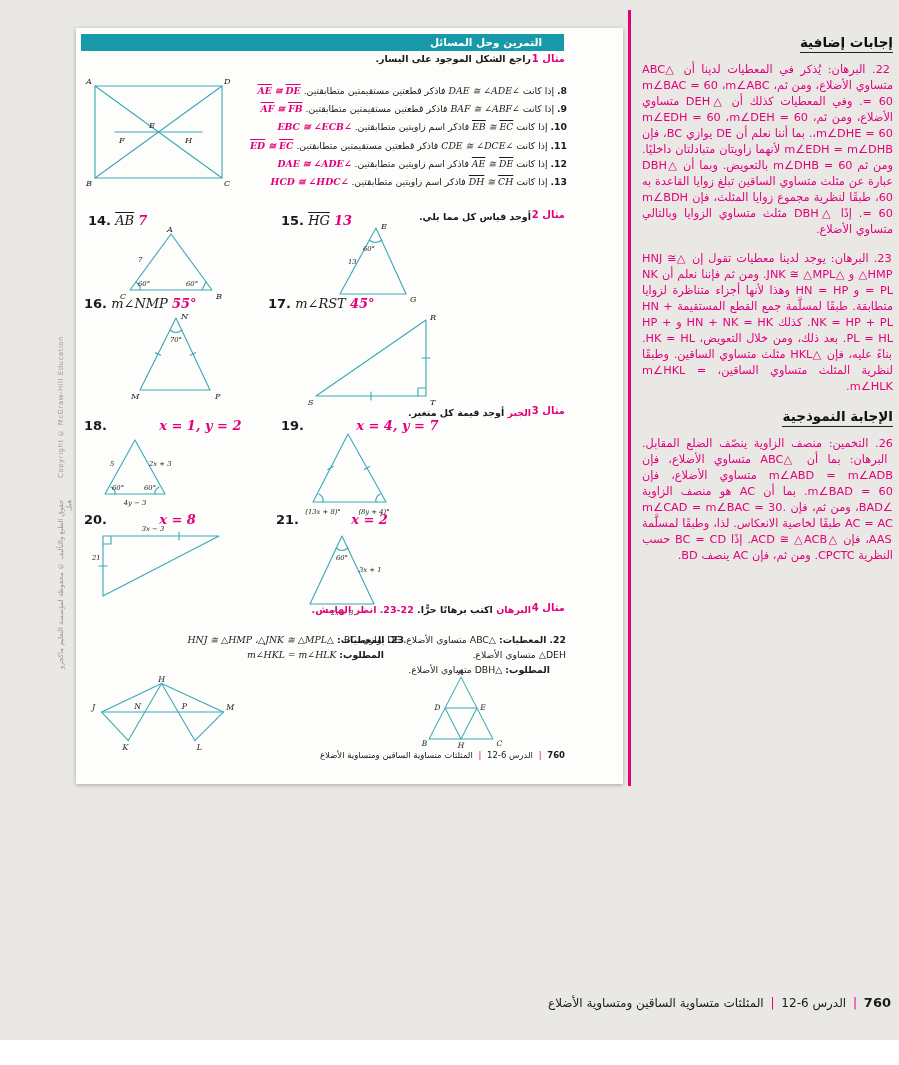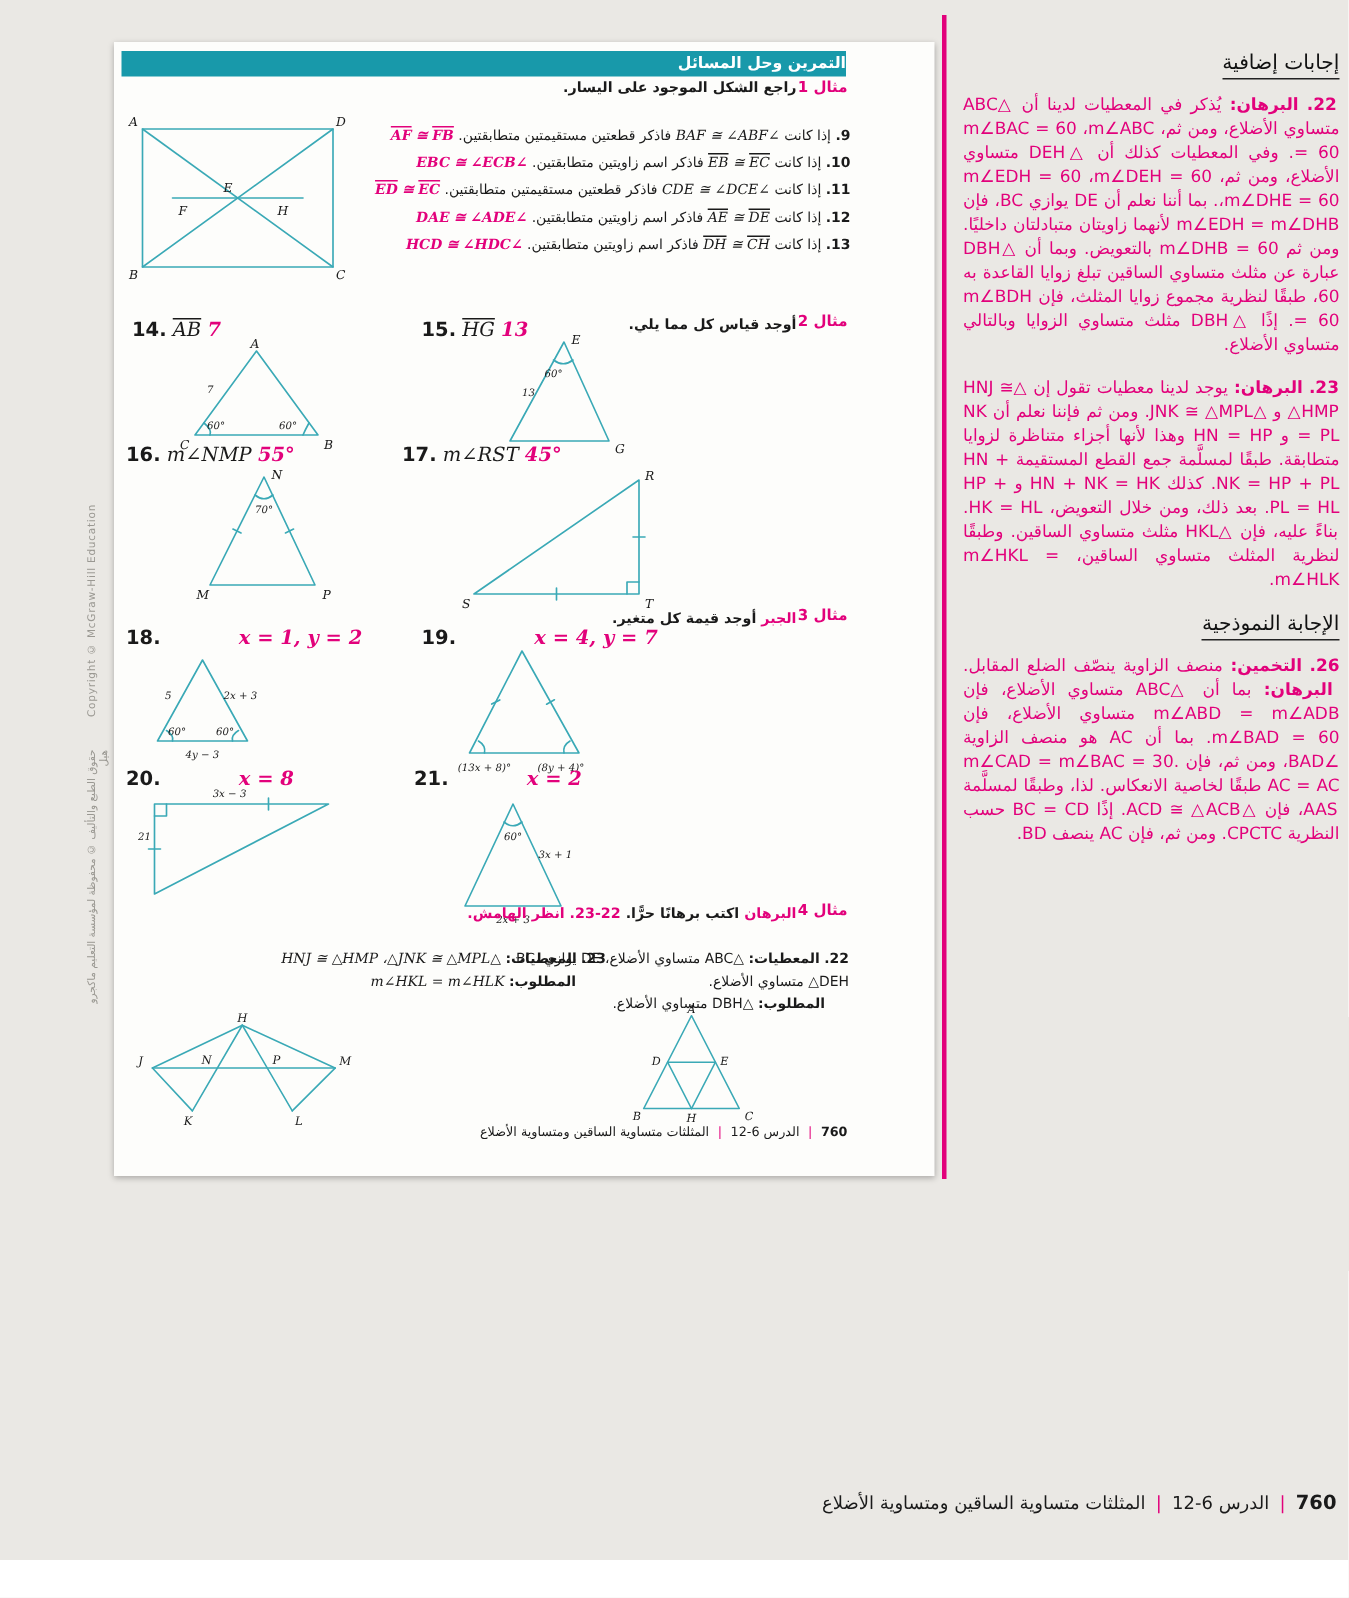--- a/index.html
+++ b/index.html
@@ -1,20 +1,20 @@
 <!DOCTYPE html>
 <html><head>
 <meta charset="utf-8">
 <style>
   *{box-sizing:border-box}
   body{margin:0;background:#ffffff}
   .canvas{position:relative;width:899px;height:1065px;background:#ffffff;font-family:"DejaVu Sans",sans-serif;color:#1a1a1a;overflow:hidden}
   .gray{position:absolute;left:0;top:0;width:899px;height:1040px;background:#eae8e4}
   .page{position:absolute;left:76px;top:28px;width:547px;height:756px;background:#fdfdfb;box-shadow:0 1px 4px rgba(0,0,0,.28)}
-  .hbar{position:absolute;left:5px;top:6px;width:483px;height:17px;background:#1899aa;color:#fff;direction:rtl;text-align:right;font-size:10.5px;font-weight:bold;line-height:17px;padding:0 0}
+  .hbar{position:absolute;left:5px;top:6px;width:483px;height:17px;background:#1899aa;color:#fff;direction:rtl;text-align:right;font-size:10.5px;font-weight:bold;line-height:17px;padding:0 22px}
   .exlab{position:absolute;right:58px;color:#e2017b;font-weight:bold;font-size:10px;direction:rtl;white-space:nowrap}
   .intro{position:absolute;direction:rtl;font-size:9.5px;font-weight:bold;white-space:nowrap}
   .ex-list{position:absolute;left:158px;top:54px;width:333px;direction:rtl}
   .ex-row{font-size:9.3px;line-height:18.2px;white-space:nowrap}
   .enum{font-weight:bold}
   .math{font-family:"DejaVu Serif",serif;font-style:italic}
   .pink{color:#e2017b}
   .b{font-weight:bold}
   .ov{text-decoration:overline}
   .mp-head{position:absolute;font-size:13px;white-space:nowrap}
@@ -22,24 +22,24 @@
   .fig{position:absolute}
   .fig .ln{stroke:#3aa9b6;stroke-width:1.1;fill:none;stroke-linejoin:round;stroke-linecap:round}
   .fig text{font-family:"DejaVu Serif",serif;font-style:italic;fill:#1a1a1a}
   .fig text.pt{font-size:8.2px}
   .fig text.m{font-size:6.8px}
   .proof{position:absolute;direction:rtl;font-size:9.3px;line-height:15px;}
   .pfoot{position:absolute;top:722px;right:58px;direction:rtl;font-size:8.5px;white-space:nowrap}
   .fsep{color:#e2017b;padding:0 3px}
   .rule{position:absolute;left:628px;top:10px;width:2.5px;height:776px;background:#e2017b}
   .sidebar{position:absolute;left:642px;top:34px;width:251px;direction:rtl;color:#e2017b;font-size:11.3px;line-height:16px;text-align:justify}
-  .sb-h{color:#111;font-weight:normal;font-size:13.5px;margin:0 0 9px}
+  .sb-h{color:#111;font-weight:bold;font-size:13.5px;margin:0 0 9px}
   .sb-h .u{display:inline-block;border-bottom:1.5px solid #222;padding-bottom:2px}
   .sb-p{margin-bottom:13px}
-  .sb-n,.sb-l{font-weight:bold}
+  .sb-n,.sb-l{font-weight:normal}
   .vert{position:absolute;writing-mode:vertical-rl;transform:rotate(180deg);font-size:7px;color:#9a9892;letter-spacing:.5px}
   .bfoot{position:absolute;top:995px;right:8px;direction:rtl;font-size:12px;white-space:nowrap}
   .bfoot .pg{font-weight:bold;font-size:13px}
 </style>
 </head>
 <body>
 
 <div class="canvas">
   <div class="gray">
 
@@ -66,20 +66,31 @@
         <text class="pt" x="1" y="12">A</text>
         <text class="pt" x="139" y="12">D</text>
         <text class="pt" x="1" y="114">B</text>
         <text class="pt" x="139" y="114">C</text>
         <text class="pt" x="64" y="56">E</text>
         <text class="pt" x="34" y="71">F</text>
         <text class="pt" x="100" y="71">H</text>
       </svg>
 
       <div class="ex-list">
+        <div class="ex-row">
+          <span class="enum">8.</span>
+          <span>إذا كانت</span>
+          <span class="math">∠DAE</span>
+          <span class="math">≅</span>
+          <span class="math">∠ADE</span>
+          <span>فاذكر قطعتين مستقيمتين متطابقتين.</span>
+          <span class="math pink b ov">AE</span>
+          <span class="math pink b">≅</span>
+          <span class="math pink b ov">DE</span>
+        </div>
         <div class="ex-row">
           <span class="enum">9.</span>
           <span>إذا كانت</span>
           <span class="math">∠BAF</span>
           <span class="math">≅</span>
           <span class="math">∠ABF</span>
           <span>فاذكر قطعتين مستقيمتين متطابقتين.</span>
           <span class="math pink b ov">AF</span>
           <span class="math pink b">≅</span>
           <span class="math pink b ov">FB</span>

